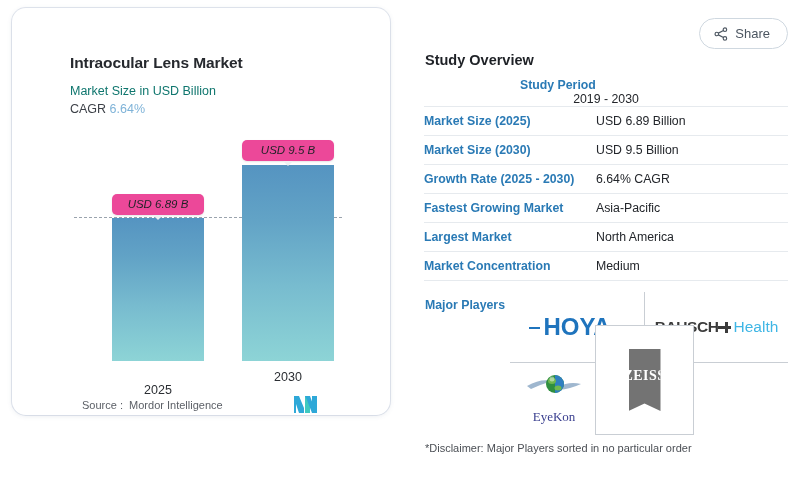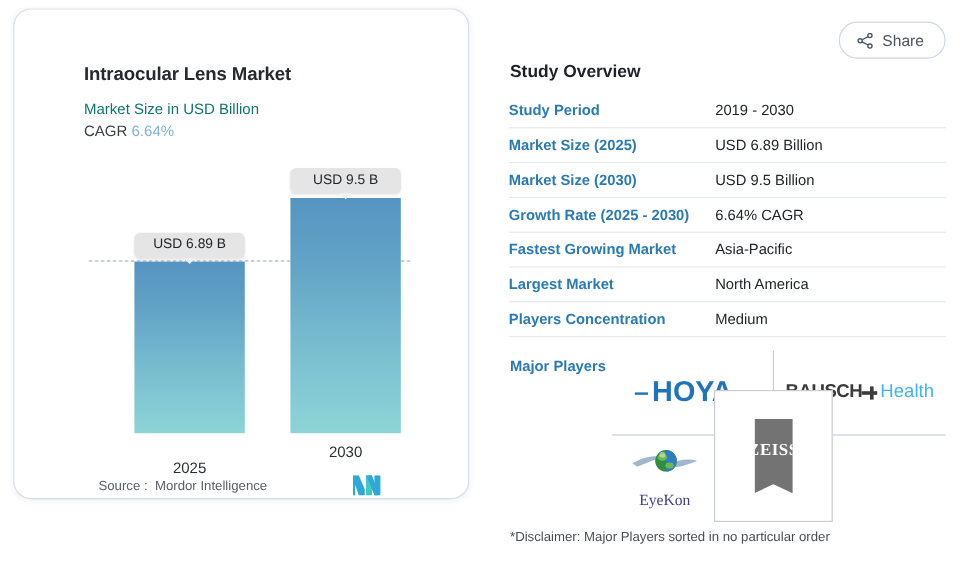--- a/index.html
+++ b/index.html
@@ -49,26 +49,27 @@
 
   .bar {
     position: absolute;
     background: linear-gradient(180deg, #5594c1 0%, #62a3c6 28%, #78bccf 62%, #8dd4d6 100%);
   }
   .bar-2025 { left: 100px; top: 210px; width: 92px; height: 143px; }
   .bar-2030 { left: 230px; top: 157px; width: 92px; height: 196px; }
 
   .bar-tip {
     position: absolute;
-    background: #e5e5e5;
+    background: #ec4899;
     border-radius: 5px;
     font-size: 11.5px; color: #1f2226;
     padding: 4px 9px 5px 9px;
     white-space: nowrap;
     box-shadow: 0 1px 2px rgba(0,0,0,0.10);
+    font-style: italic;
   }
   .bar-tip::after {
     content: "";
     position: absolute;
     left: 50%; bottom: -5px; margin-left: -5px;
     border-left: 5px solid transparent;
     border-right: 5px solid transparent;
     border-top: 5px solid #eef0f2;
   }
   .tip-2025 { left: 100px; top: 186px; width: 92px; text-align: center; }
@@ -106,21 +107,21 @@
     position: absolute; left: 425px; top: 52px;
     font-size: 14.5px; font-weight: bold; color: #1e2126;
   }
 
   .table { position: absolute; left: 424px; top: 78px; width: 364px; }
   .trow {
     display: flex; align-items: center;
     height: 29px;
     border-bottom: 1px solid #e6eaee;
   }
-  .trow:first-child { border-top: 0; }
+  .trow:first-child { border-top: 0; flex-direction: column; }
   .tkey {
     width: 172px;
     font-size: 12.3px; color: #2a7ab5; font-weight: 600;
   }
   .tval {
     font-size: 12.3px; color: #23262b;
   }
 
   .major-players-label {
     position: absolute; left: 425px; top: 298px;
@@ -281,21 +282,21 @@
     </div>
     <div class="trow">
       <div class="tkey">Fastest Growing Market</div>
       <div class="tval">Asia-Pacific</div>
     </div>
     <div class="trow">
       <div class="tkey">Largest Market</div>
       <div class="tval">North America</div>
     </div>
     <div class="trow">
-      <div class="tkey">Players Concentration</div>
+      <div class="tkey">Market Concentration</div>
       <div class="tval">Medium</div>
     </div>
   </div>
 
   <div class="major-players-label">Major Players</div>
 
   <div class="logo-grid">
     <div class="grid-v"></div>
     <div class="grid-h"></div>
 

